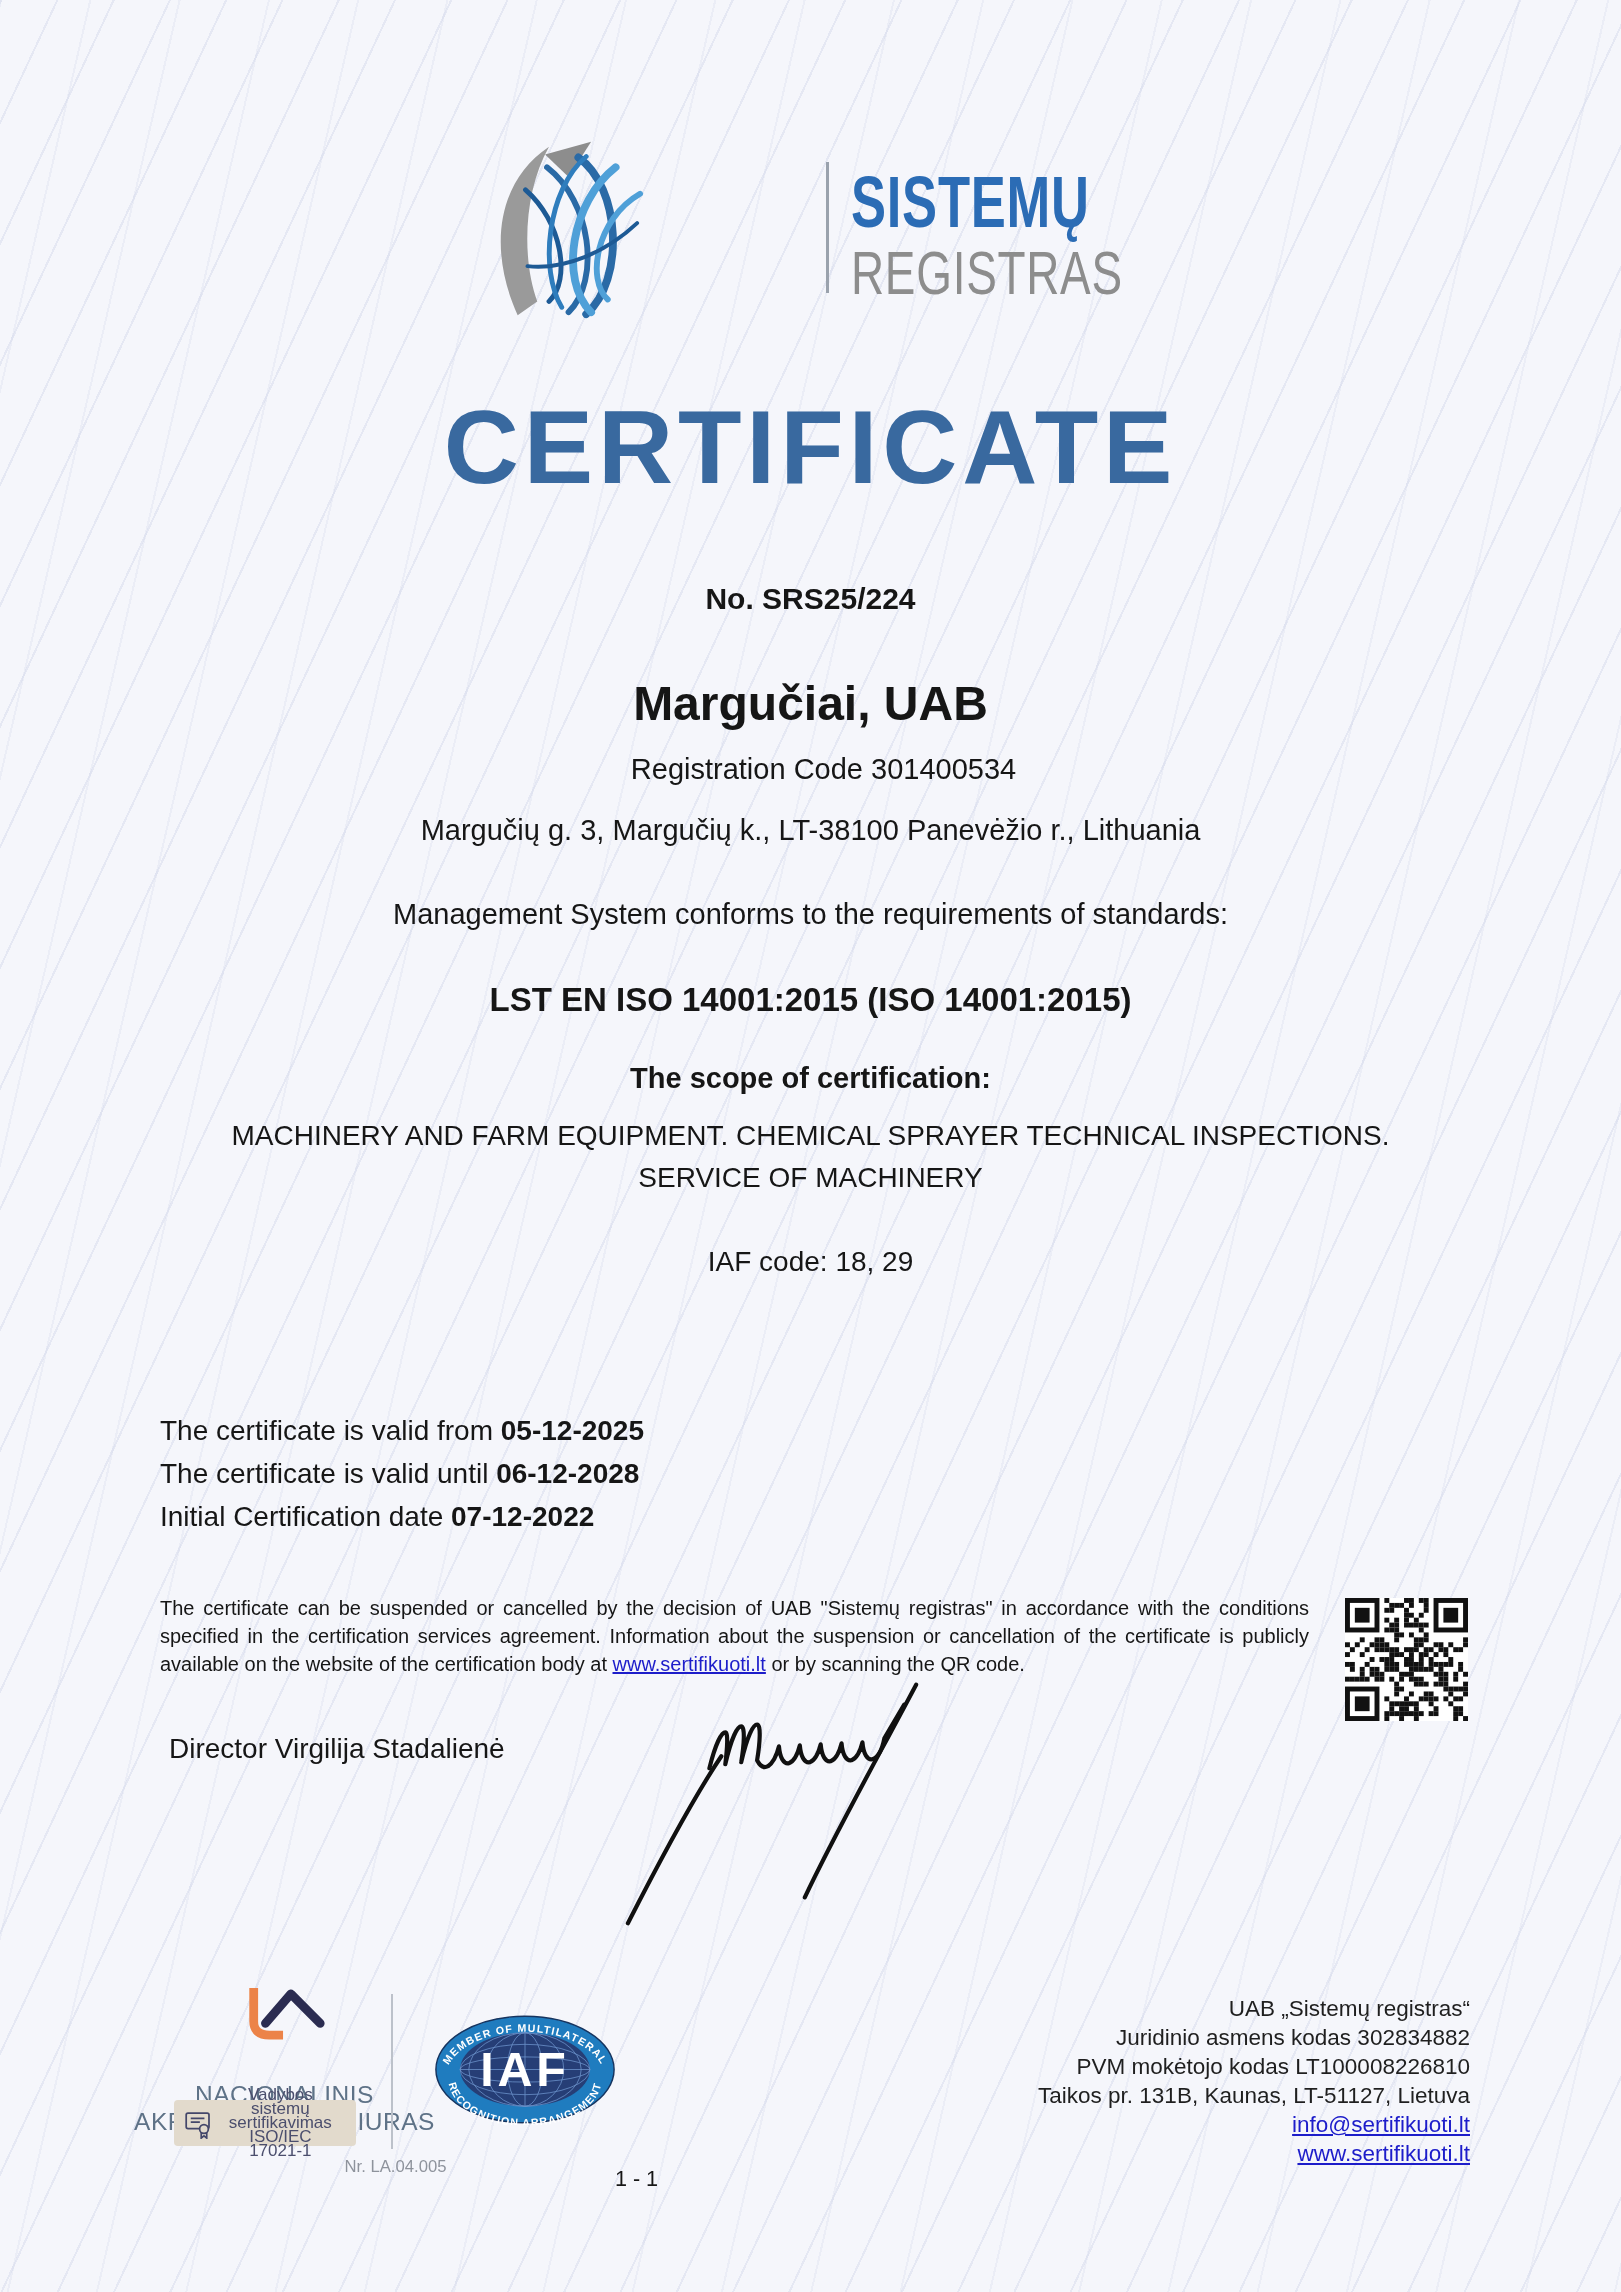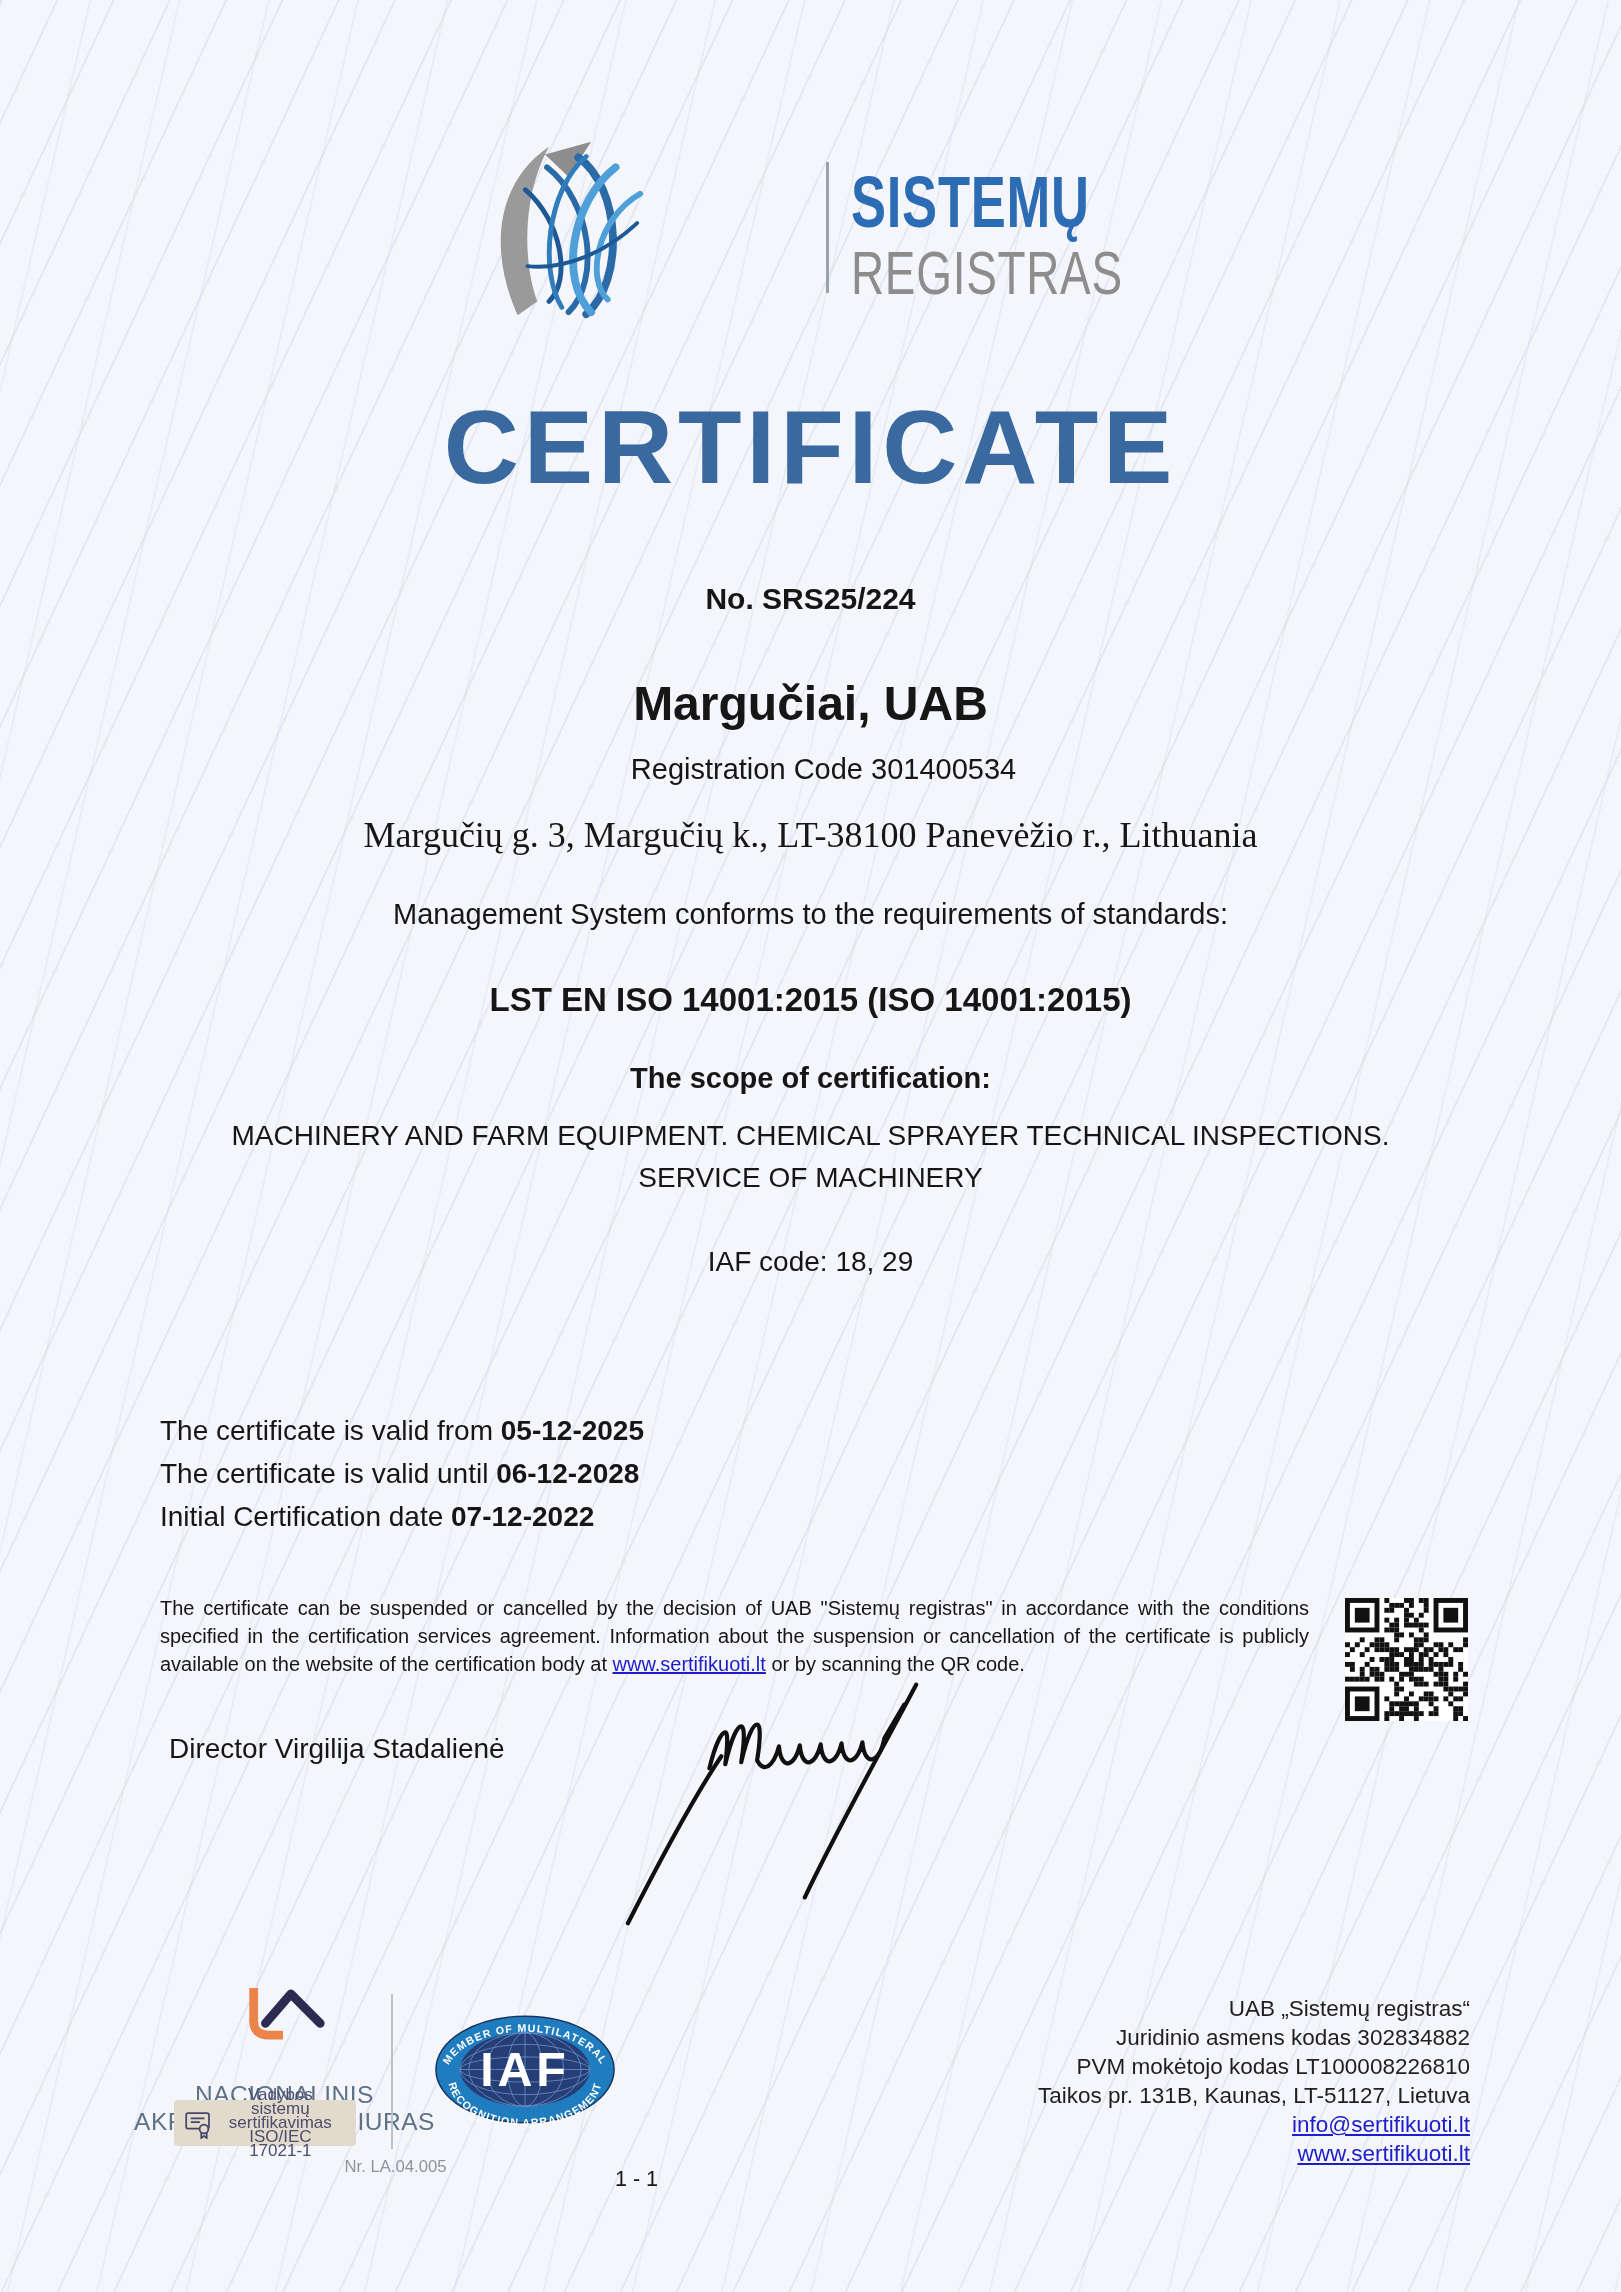--- a/index.html
+++ b/index.html
@@ -21,21 +21,21 @@
   .logo-globe{left:488px;top:133px;}
   .logo-divider{left:826px;top:162px;width:2.9px;height:131px;background:#9aa2ad;}
   .wordmark{left:851px;top:165px;width:274px;}
   .brand-line1{font-size:73px;font-weight:700;color:#2b6cb5;letter-spacing:1px;transform:scaleX(.72);transform-origin:left center;line-height:73px;}
   .brand-line2{font-size:62px;font-weight:400;color:#8d8d8d;letter-spacing:1px;transform:scaleX(.74);transform-origin:left center;line-height:65px;margin-top:2px;}
 
   .title{top:388px;font-size:104px;font-weight:700;color:#39699f;letter-spacing:4.9px;}
   .cert-no{top:582px;font-size:30px;font-weight:700;}
   .company-name{top:676px;font-size:48px;font-weight:700;}
   .company-reg{top:753px;font-size:29px;font-weight:400;margin-left:26px;}
-  .company-address{top:814px;font-size:36px;font-family:Liberation Serif, serif;}
+  .company-address{top:814px;font-size:29px;}
   .standards-intro{top:898px;font-size:29px;}
   .standards-value{top:957px;font-size:33px;font-weight:700;margin-top:24px;}
   .scope-heading{top:1062px;font-size:29px;font-weight:700;}
   .scope-text{top:1115px;font-size:28px;line-height:42px;}
   .iaf-code{top:1246px;font-size:28px;}
 
   .validity{left:160px;top:1409px;font-size:28px;line-height:43px;}
   .validity b{font-weight:700;}
 
   .fine-print{left:160px;top:1594px;width:1149px;font-size:20px;line-height:28px;text-align:justify;}

